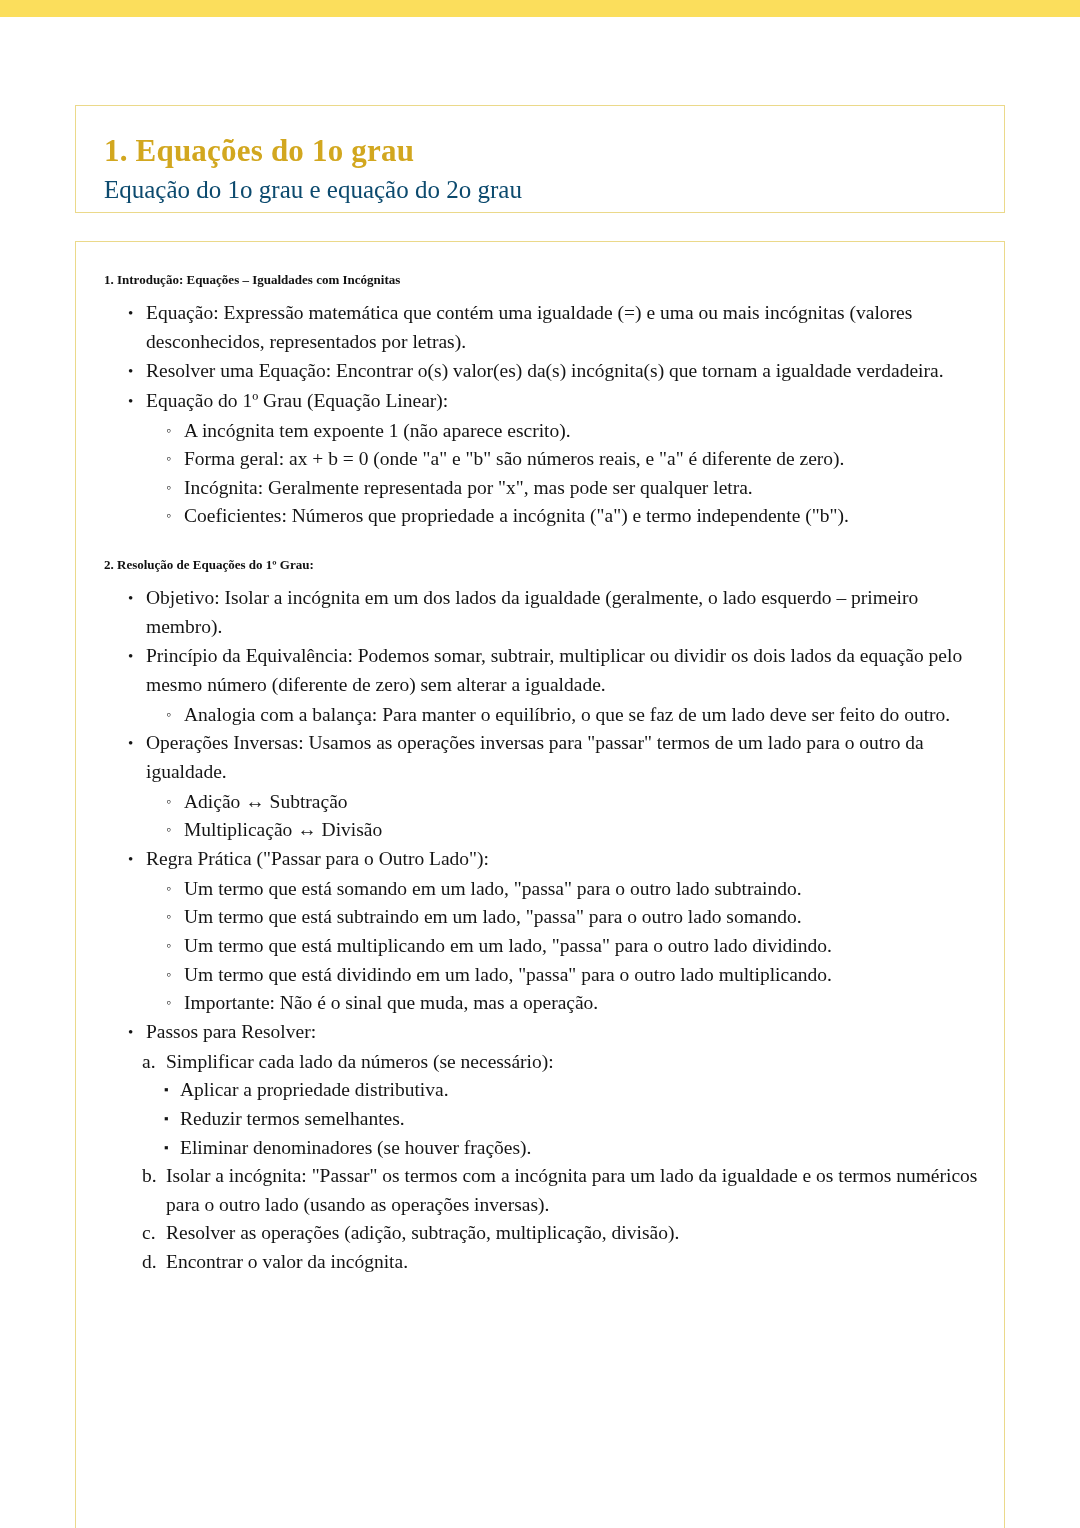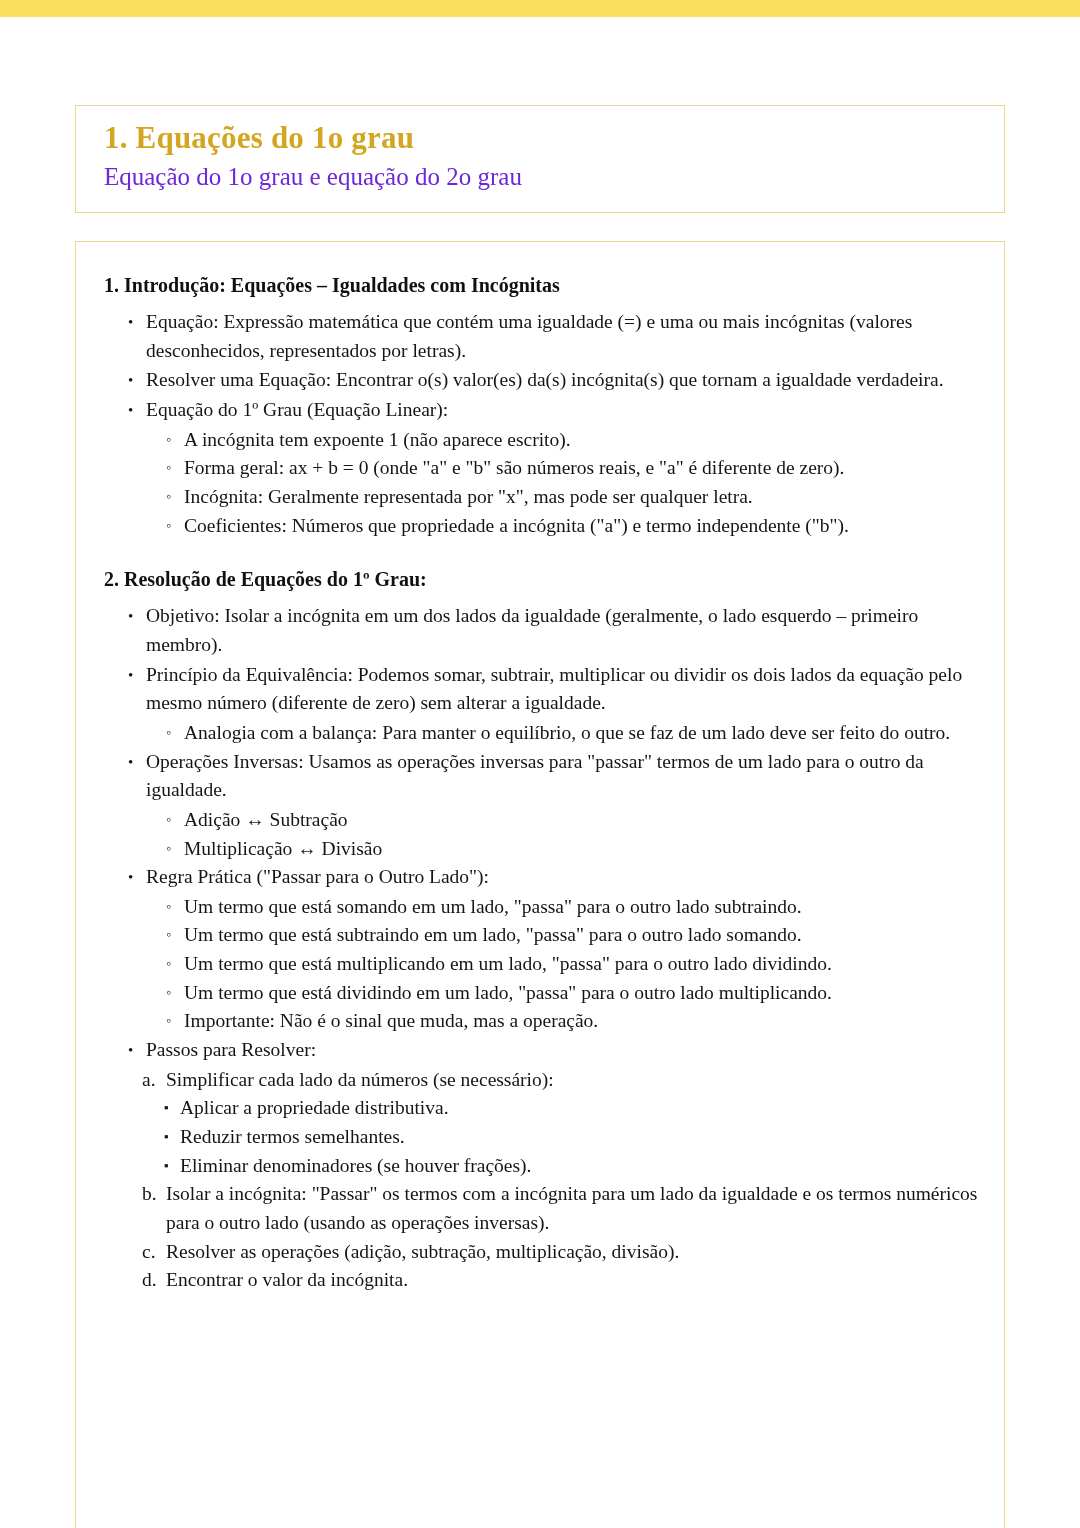--- a/index.html
+++ b/index.html
@@ -28,55 +28,55 @@
 
   
   #header-box {
     position: absolute;
     left: 75px;
     top: 105px;
     width: 930px;
     height: 108px;
     border: 1px solid #EBD98A;
     background: #ffffff;
-    padding: 14px 0 0 28px;
+    padding: 27px 0 0 28px;
   }
   #doc-title {
     font-size: 31px;
     font-weight: bold;
     color: #D2A71F;
     line-height: 1.18;
     letter-spacing: .2px;
     margin: 0;
     white-space: nowrap;
   }
   #doc-subtitle {
     font-size: 25px;
     font-weight: normal;
-    color: #6d28d9;
+    color: #0c4a6e;
     line-height: 1.25;
     margin: 4px 0 0 0;
     white-space: nowrap;
   }
 
   
   #content-box {
     position: absolute;
     left: 75px;
     top: 241px;
     width: 930px;
     height: 1300px;
     border: 1px solid #EBD98A;
     border-bottom: none;
     background: #ffffff;
     padding: 30px 22px 0 28px;
   }
 
   .sec-heading {
-    font-size: 20px;
+    font-size: 13px;
     font-weight: bold;
     color: #111;
     margin: 0 0 10px 0;
     line-height: 1.3;
   }
   .sec-heading.spaced { margin-top: 26px; }
 
   
   ul.lvl1, ul.lvl2, ul.lvl3, ol.lettered {
     list-style: none;

